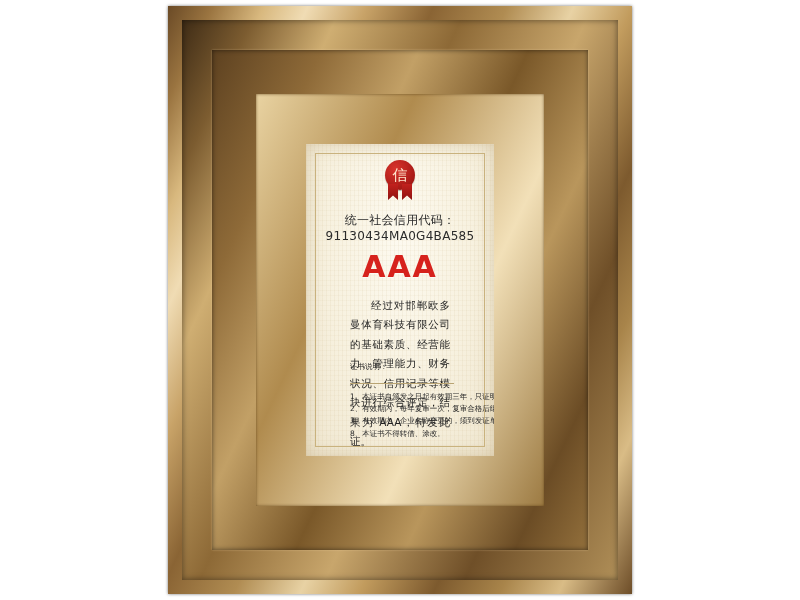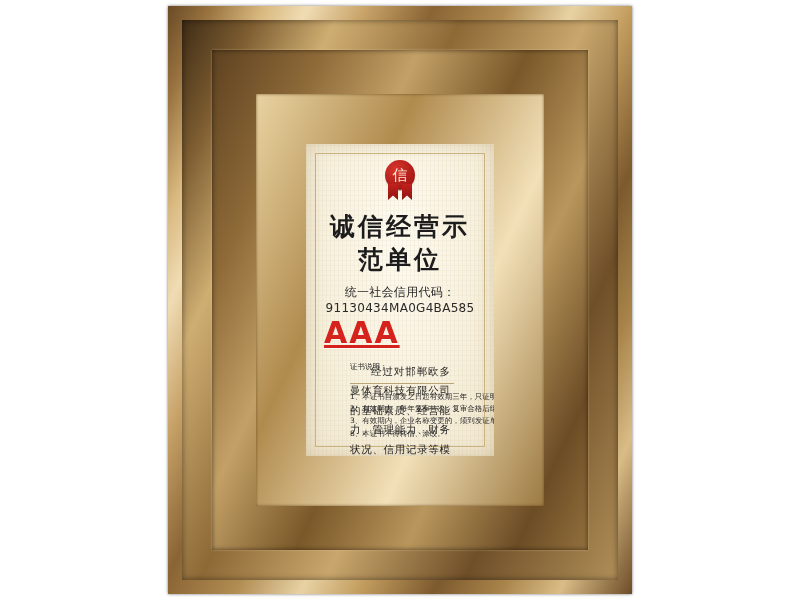--- a/index.html
+++ b/index.html
@@ -145,27 +145,28 @@
   }
   .credit-code {
     text-align: center;
     font-family: "DejaVu Sans", sans-serif;
     font-size: 12px;
     color: #2a2a2a;
     margin-top: 8px;
     letter-spacing: .3px;
   }
   .grade {
+    text-align: center;
     font-family: "DejaVu Sans", sans-serif;
     font-size: 30px;
     font-weight: bold;
     color: #d6221c;
     letter-spacing: 2px;
+    margin-top: 6px;
     text-shadow: 0 1px 0 rgba(255,255,255,.6);
-    text-decoration: underline;
   }
 
   
   .body-text {
     margin: 12px 26px 0 26px;
     font-family: "DejaVu Sans", sans-serif;
     font-size: 10.5px;
     line-height: 1.85;
     color: #1f1f1f;
     text-align: justify;
@@ -206,21 +207,20 @@
             <div class="content">
 
               <div class="emblem-wrap">
                 <div class="emblem">
                   <div class="seal-circle">信</div>
                   <div class="ribbon-l"></div>
                   <div class="ribbon-r"></div>
                 </div>
               </div>
 
-              <div class="cert-title">诚信经营示范单位</div>
 
 
               <div class="credit-code">统一社会信用代码：91130434MA0G4BA585</div>
 
               <div class="grade">AAA</div>
 
               <div class="body-text">经过对邯郸欧多曼体育科技有限公司的基础素质、经营能力、管理能力、财务状况、信用记录等模块进行综合评定，结果为 AAA，特发此证。</div>
 
               <div class="notes-rule"></div>
               <div class="notes">

